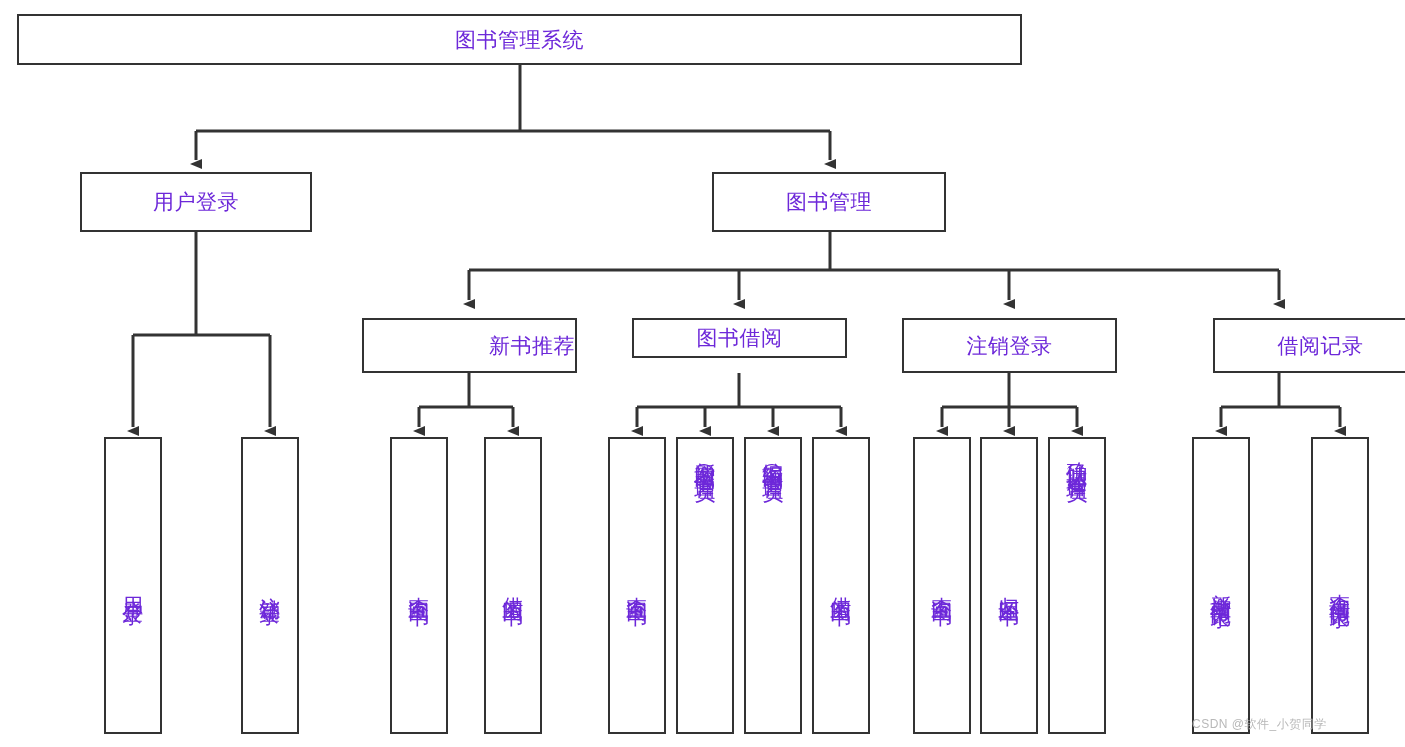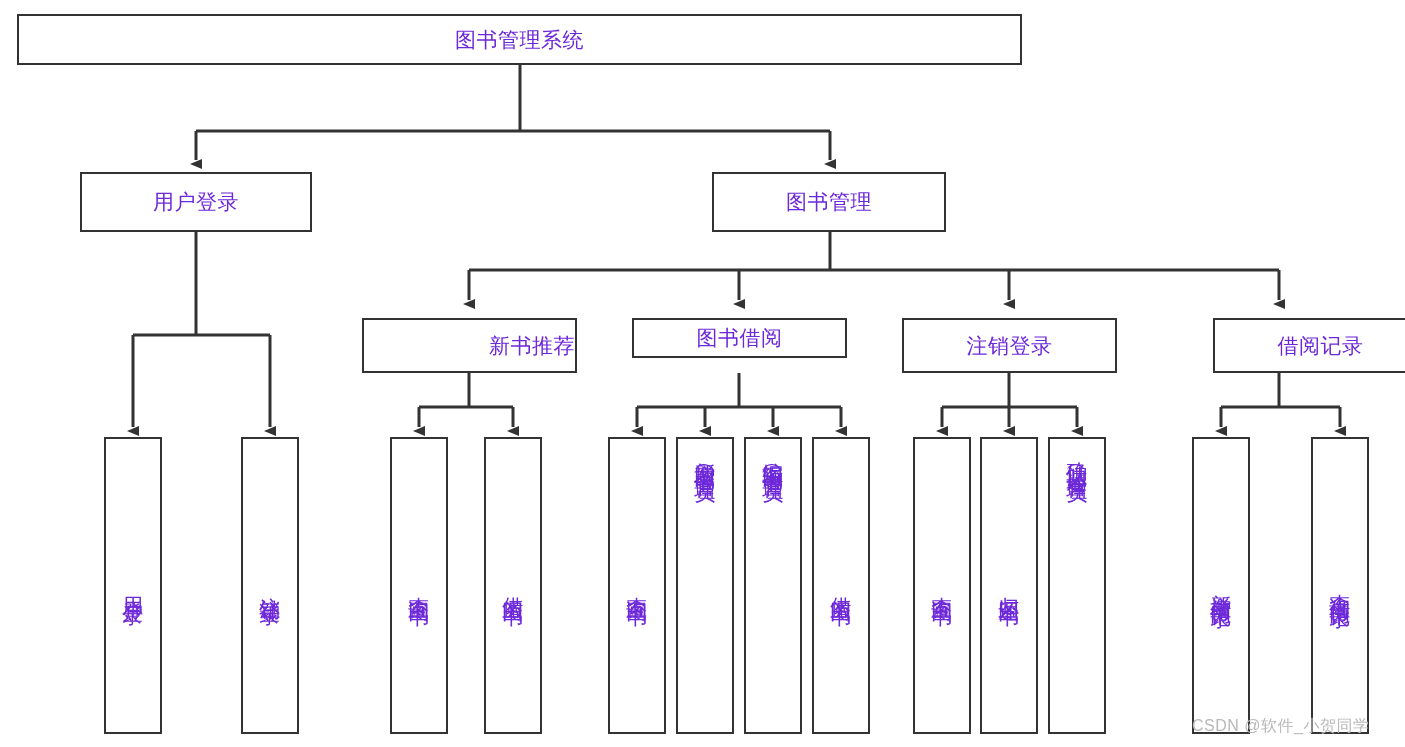--- a/index.html
+++ b/index.html
@@ -52,21 +52,21 @@
     align-items: flex-start;
     justify-content: center;
     padding-top: 6px;
   }
   .leaf-box.center-v {
     align-items: center;
     padding-top: 0;
   }
   .watermark {
     position: absolute;
-    font-size: 16px;
+    font-size: 12px;
     color: #b8b8b8;
     white-space: nowrap;
     letter-spacing: 0.5px;
   }
 </style>
 </head>
 <body>
 
 <div id="canvas">
 

